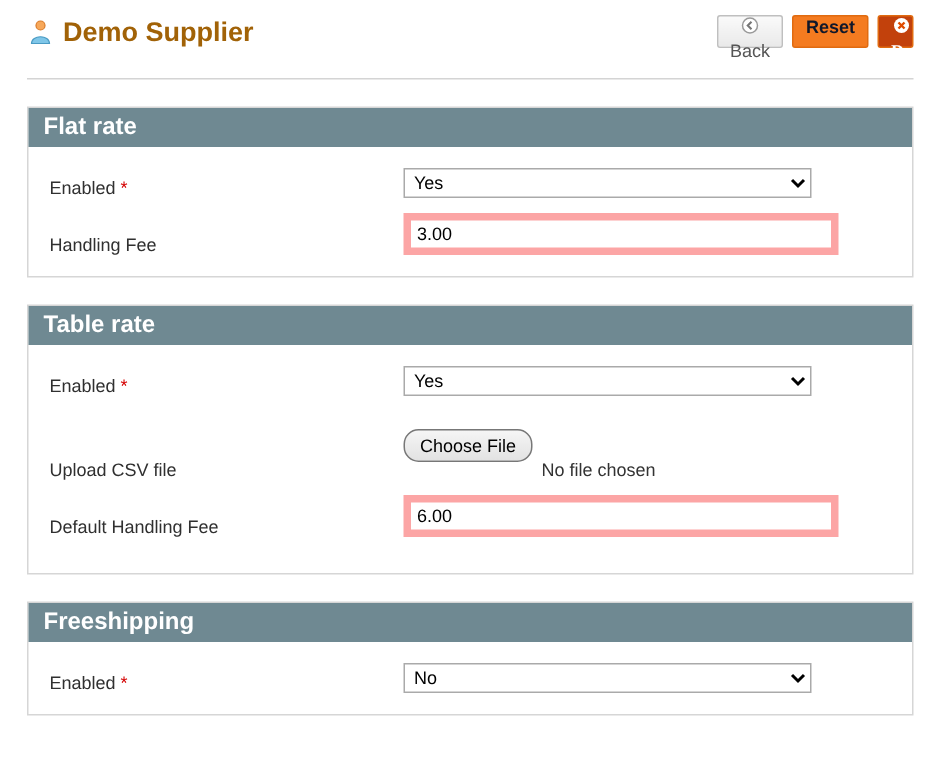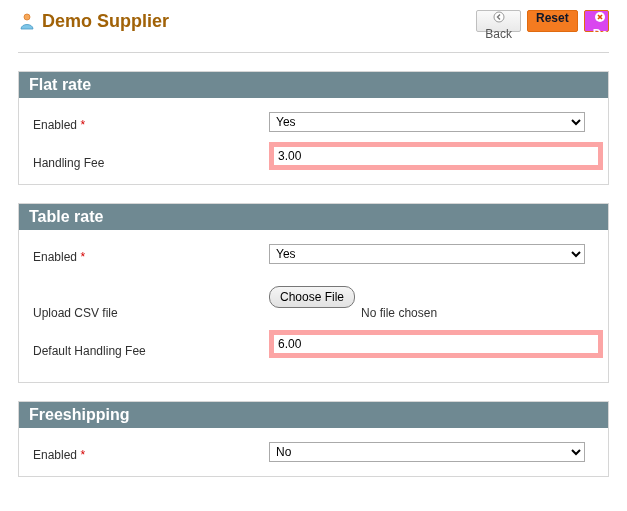--- a/index.html
+++ b/index.html
@@ -55,25 +55,26 @@
     border: 1px solid #bfbfbf;
     color: #555;
   }
   .btn-orange {
     background: #F47B20;
     border: 1px solid #E06B10;
     color: #0f172a;
     font-weight: bold;
   }
   .btn-orange-del {
-    background: #d946ef;
+    background: #c2410c;
     border: 1px solid #E06B10;
     color: #fff;
     font-weight: bold;
     padding-right: 0;
+    font-family: Liberation Serif, serif;
   }
   .icon-circ {
     width: 12px;
     height: 12px;
     display: inline-block;
   }
 
   .hr {
     border: none;
     border-top: 1px solid #d4d4d4;
@@ -105,21 +106,21 @@
   }
   .label-cell {
     width: 226px;
     padding-right: 10px;
     color: #303030;
   }
   .req {
     color: #d40000;
   }
   .value-cell {
-    width: 316px;
+    width: 272px;
   }
   .value-cell select {
     width: 100%;
     height: 20px;
     border: 1px solid #aaa;
     background: #fff;
     font-size: 12px;
     padding: 0 2px;
   }
   .value-cell input[type="text"] {

